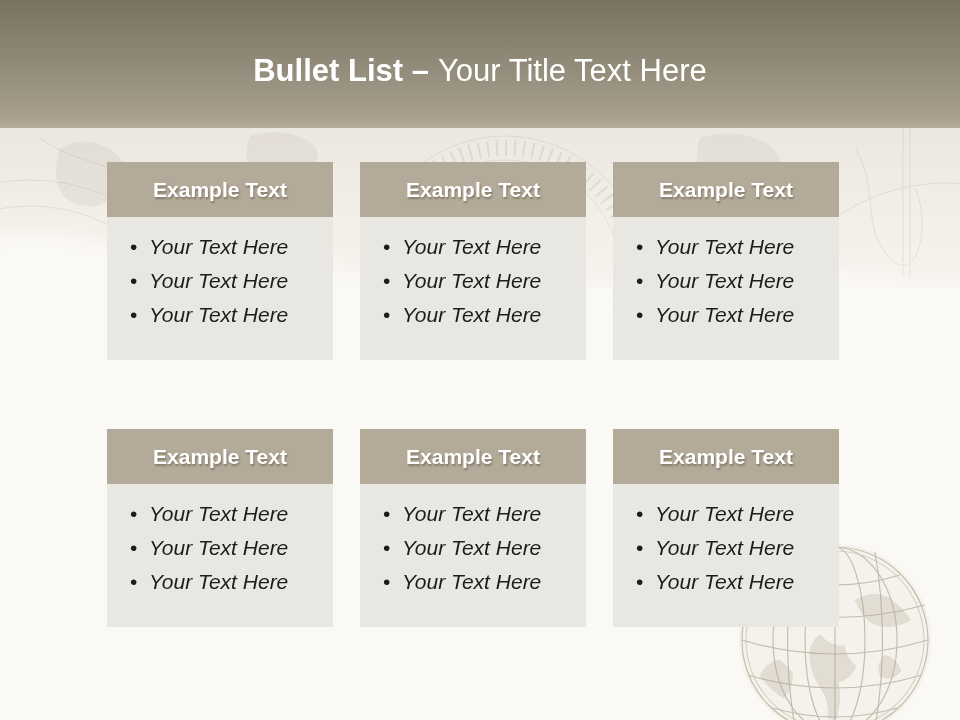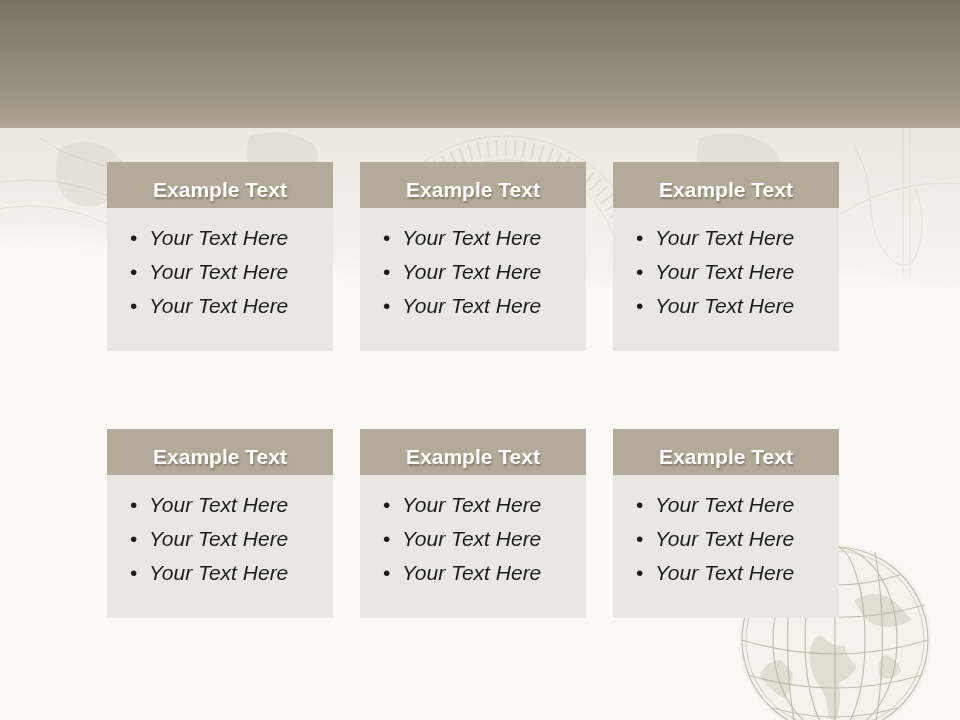--- a/index.html
+++ b/index.html
@@ -37,21 +37,21 @@
   }
 
   
   .card { position: absolute; width: 226px; }
   .c1 { left: 107px; }
   .c2 { left: 360px; }
   .c3 { left: 613px; }
   .r1 { top: 162px; }
   .r2 { top: 429px; }
   .card-h {
-    height: 46px; line-height: 55px;
+    height: 55px; line-height: 55px;
     background: #b4aa99;
     color: #ffffff; font-weight: bold; font-size: 21px;
     text-align: center;
     text-shadow: 1px 2px 2px rgba(92, 82, 63, 0.55);
   }
   .card-b {
     height: 130px;
     background: #e9e7e1;
     padding-top: 13px; box-sizing: content-box;
     color: #1c1c1c;
@@ -60,20 +60,23 @@
   .dot { width: 19px; flex: 0 0 19px; }
   .txt { flex: 1 1 auto; font-style: italic; }
 </style>
 </head>
 <body>
 
 <div class="slide">
 
   <div class="band"></div>
 
+  <div class="title">
+    <span class="t-bold">Bullet List –</span><span class="t-reg">Your Title Text Here</span>
+  </div>
 
   <svg class="strip" viewBox="0 0 960 210" xmlns="http://www.w3.org/2000/svg" aria-hidden="true">
     <defs>
       <filter id="soft" x="-30%" y="-30%" width="160%" height="160%">
         <feGaussianBlur stdDeviation="9"></feGaussianBlur>
       </filter>
       <linearGradient id="stripgrad" x1="0" y1="0" x2="0" y2="1">
         <stop offset="0" stop-color="#ece8e0"></stop>
         <stop offset="1" stop-color="#f7f4ef"></stop>
       </linearGradient>

